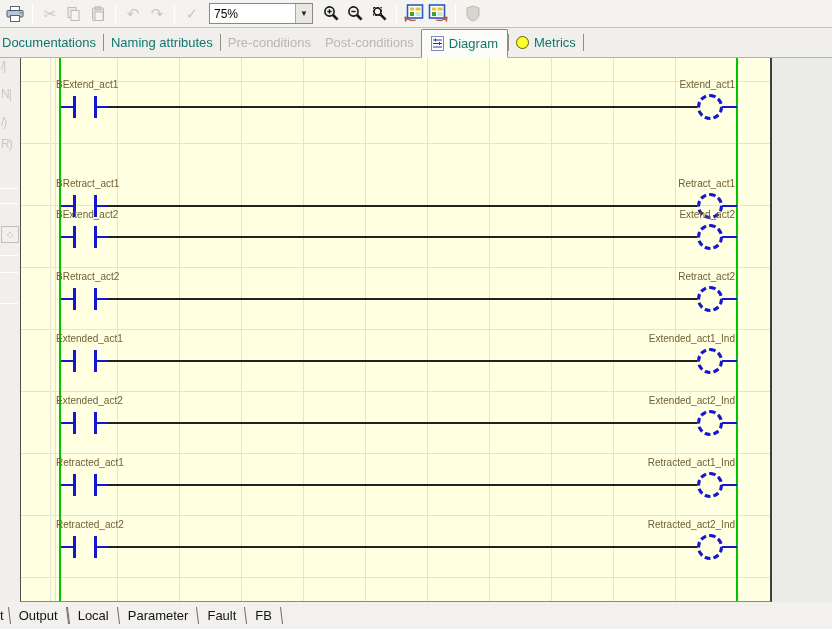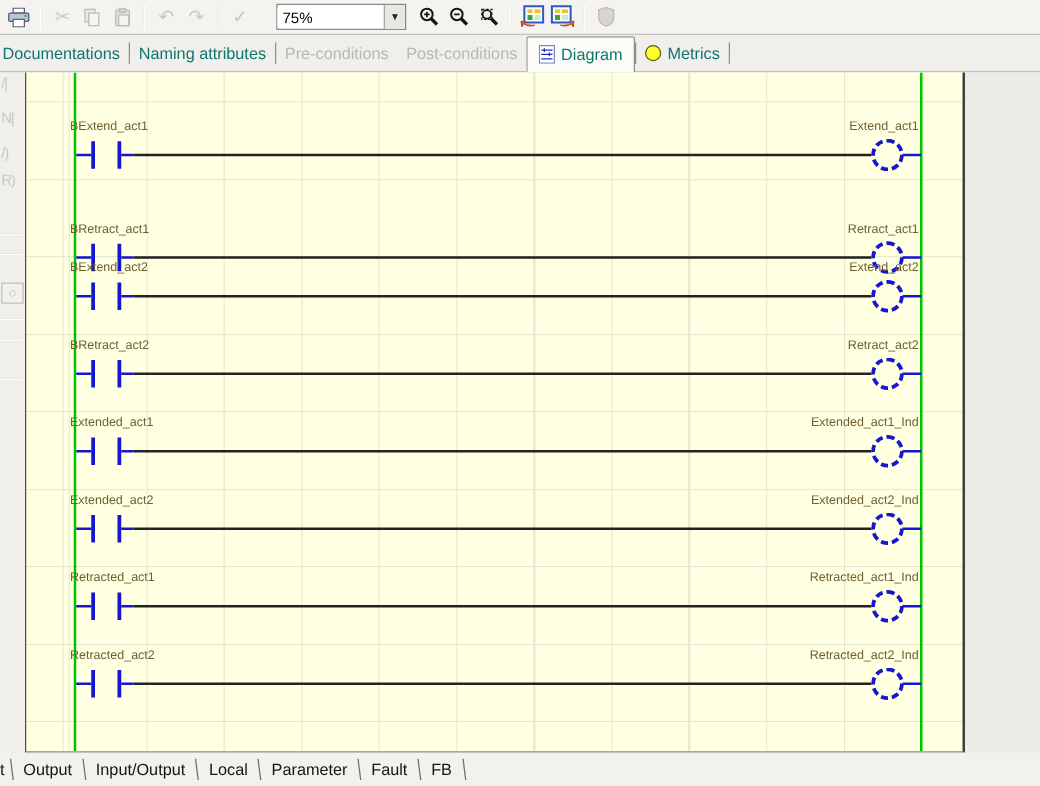--- a/index.html
+++ b/index.html
@@ -97,21 +97,21 @@
   <div class="tbtn dis">
       <span class="uni">↶</span>
     </div>
   <div class="tbtn dis">
       <span class="uni">↷</span>
     </div>
   <div class="tsep"></div>
   <div class="tbtn dis">
       <span class="uni">✓</span>
     </div>
-  <div class="combo" style="margin-left:16px">
+  <div class="combo" style="margin-left:4px">
     <input value="75%" style="">
     <div class="drop">
         <span>▼</span>
       </div>
   </div>
   <div class="tbtn" style="margin-left:5px">
     <svg width="17" height="17" viewBox="0 0 17 17">
       <circle cx="6.5" cy="6.5" r="4.6" fill="none" stroke="#151515" stroke-width="1.6"></circle>
       <line x1="4.3" y1="6.5" x2="8.7" y2="6.5" stroke="#151515" stroke-width="1.4"></line>
       <line x1="6.5" y1="4.3" x2="6.5" y2="8.7" stroke="#151515" stroke-width="1.4"></line>
@@ -208,21 +208,21 @@
   <span class="lfrag" style="top: 1px;">/|</span>
       <span class="lfrag" style="top: 29px;">N|</span>
       <span class="lfrag" style="top: 57px;">/)</span>
       <span class="lfrag" style="top: 79px;">R)</span>
     </div>
 
   <div class="canvas">
     <div class="rail left"></div>
     <div class="rail right"></div>
 
-  <div class="rung" style="top: 34px;">
+  <div class="rung" style="top: 17px;">
     <span class="rlabel l">BExtend_act1</span>
     <span class="rlabel r">Extend_act1</span>
     <span class="stub s1"></span>
     <span class="cbar b1"></span>
     <span class="cbar b2"></span>
     <span class="stub s2"></span>
     <span class="hwire"></span>
     <span class="coil"></span>
     <span class="stub s3"></span>
   </div>
@@ -317,23 +317,20 @@
 
 <div class="btabs">
   <div class="btab first">
       <span>t</span>
     </div>
   <div class="bsep"></div>
   <div class="btab">
       <span>Output</span>
     </div>
   <div class="bsep"></div>
-  <div class="btab">
-      <span>Input/Output</span>
-    </div>
   <div class="bsep"></div>
   <div class="btab">
       <span>Local</span>
     </div>
   <div class="bsep"></div>
   <div class="btab">
       <span>Parameter</span>
     </div>
   <div class="bsep"></div>
   <div class="btab">

